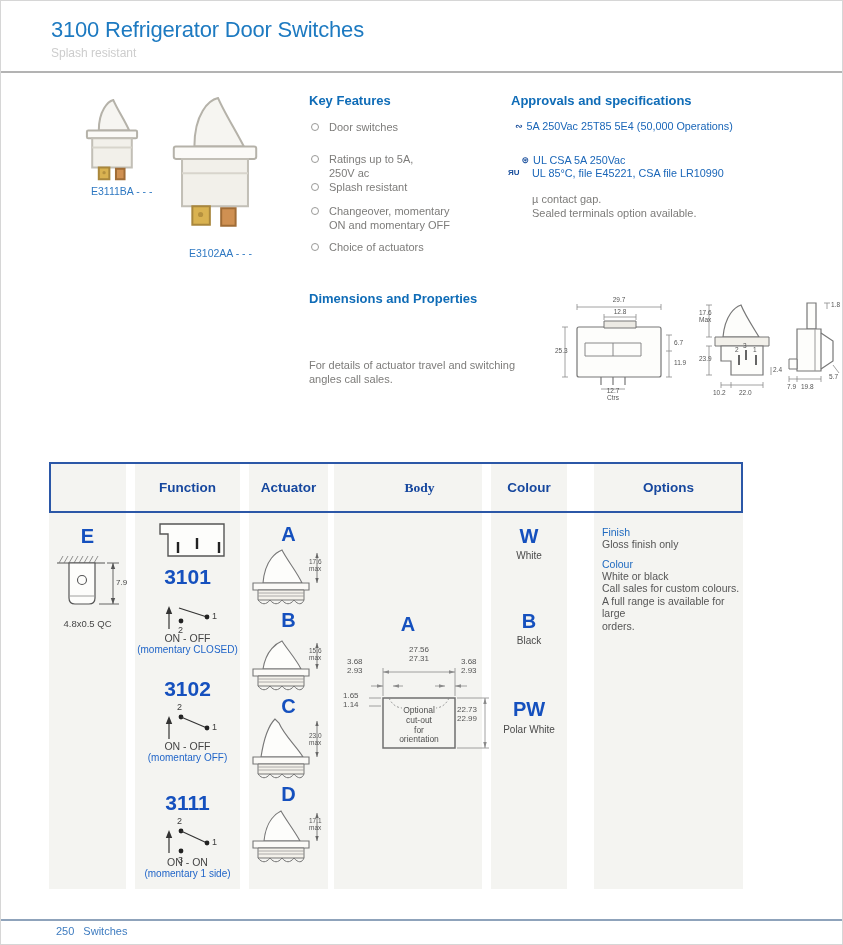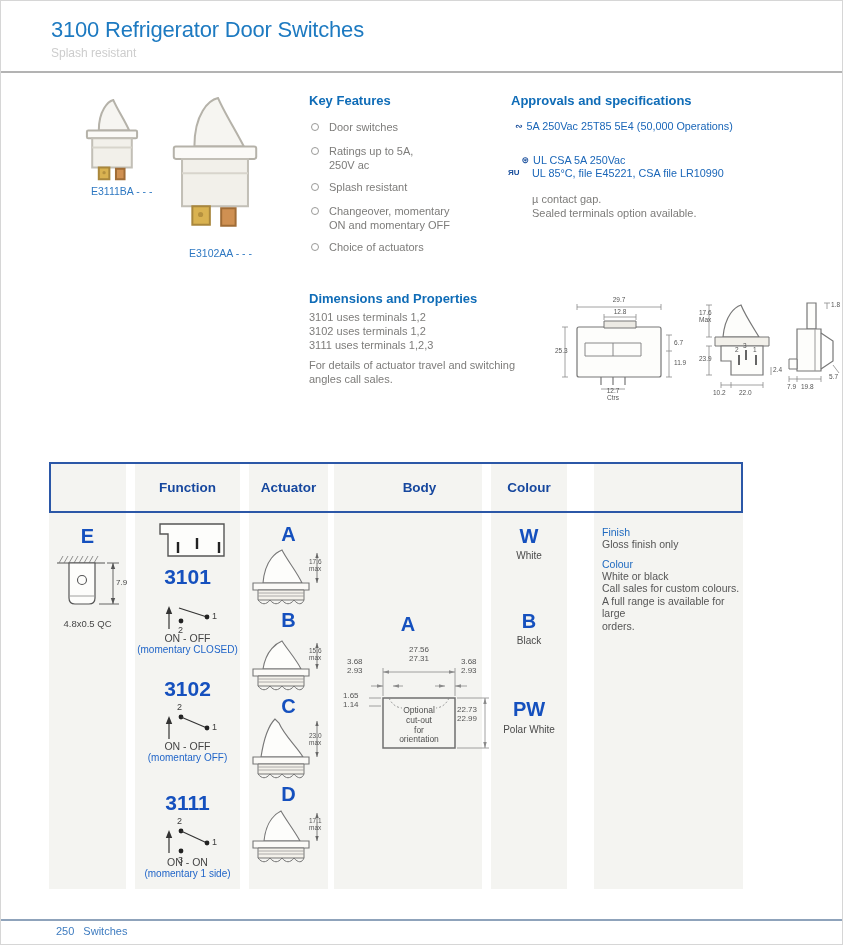--- a/index.html
+++ b/index.html
@@ -56,21 +56,21 @@
       <rect x="56" y="110" width="14" height="17" fill="#cf9052" stroke="#a06c36" stroke-width="2"></rect>
     </svg>
   </div>
   <div class="abs" style="left:188px;top:246px;font-size:10.5px;color:#2e78c2;">E3102AA - - -</div>
 
   <div class="abs heading" style="left:308px;top:92px;">Key Features</div>
   <div class="abs" style="left:310px;top:120px;display:flex;gap:10px;">
     <span style="width:8px;height:8px;border:1.2px solid #9a9a98;border-radius:50%;margin-top:2px;flex:none;"></span>
     <span class="gray pre">Door switches</span>
   </div>
-  <div class="abs" style="left:310px;top:144px;display:flex;gap:10px;">
+  <div class="abs" style="left:310px;top:152px;display:flex;gap:10px;">
     <span style="width:8px;height:8px;border:1.2px solid #9a9a98;border-radius:50%;margin-top:2px;flex:none;"></span>
     <span class="gray pre">Ratings up to 5A,
 250V ac</span>
   </div>
   <div class="abs" style="left:310px;top:180px;display:flex;gap:10px;">
     <span style="width:8px;height:8px;border:1.2px solid #9a9a98;border-radius:50%;margin-top:2px;flex:none;"></span>
     <span class="gray pre">Splash resistant</span>
   </div>
   <div class="abs" style="left:310px;top:204px;display:flex;gap:10px;">
     <span style="width:8px;height:8px;border:1.2px solid #9a9a98;border-radius:50%;margin-top:2px;flex:none;"></span>
@@ -90,23 +90,20 @@
   <div class="abs" style="left:507px;top:153px;display:flex;gap:2px;align-items:flex-start;">
     <span style="font-size:8px;color:#1a4f9c;font-weight:bold;margin-top:14px;">ЯU</span>
     <span style="font-size:9px;color:#1a4f9c;font-weight:bold;margin-top:1px;">⊛</span>
     <span class="blue-sm" style="margin-left:2px;">UL CSA 5A 250Vac</span>
   </div>
   <div class="abs blue-sm" style="left:531px;top:166px;">UL 85°C, file E45221, CSA file LR10990</div>
   <div class="abs gray pre" style="left:531px;top:192px;">µ contact gap.
 Sealed terminals option available.</div>
 
   <div class="abs heading" style="left:308px;top:290px;">Dimensions and Properties</div>
-  <div class="abs gray pre" style="left:308px;top:310px;">3101 uses terminals 1,2
-3102 uses terminals 1,2
-3111 uses terminals 1,2,3</div>
   <div class="abs gray pre" style="left:308px;top:358px;">For details of actuator travel and switching
 angles call sales.</div>
 
   <div class="abs" style="left:554px;top:294px;width:140px;height:106px;">
     <svg class="draw" width="140" height="106" viewBox="0 0 140 106">
       <rect x="22" y="32" width="84" height="50" rx="2" fill="#fdfdfb" stroke="#777" stroke-width="1.2"></rect>
       <rect x="49" y="26" width="32" height="7" fill="#eceae4" stroke="#777" stroke-width="1"></rect>
       <rect x="30" y="48" width="56" height="13" fill="none" stroke="#888" stroke-width="1"></rect>
       <line x1="58" y1="48" x2="58" y2="61" stroke="#888" stroke-width="1"></line>
       <line x1="46" y1="82" x2="46" y2="90" stroke="#777" stroke-width="1.2"></line>
@@ -192,22 +189,23 @@
   <div class="band" style="left:48px;width:77px;"></div>
   <div class="band" style="left:134px;width:105px;"></div>
   <div class="band" style="left:248px;width:79px;"></div>
   <div class="band" style="left:333px;width:148px;"></div>
   <div class="band" style="left:490px;width:76px;"></div>
   <div class="band" style="left:593px;width:149px;"></div>
 
   <div class="abs" style="left:48px;top:461px;width:694px;height:51px;border:2px solid #2b57a7;"></div>
   <div class="thead" style="left:134px;width:105px;">Function</div>
   <div class="thead" style="left:248px;width:79px;">Actuator</div>
-  <div class="thead" style="left:333px;width:171px;">Body</div>
+  <div class="thead" style="left:333px;width:171px;font-family:Liberation Serif, serif;">Body</div>
   <div class="thead" style="left:490px;width:76px;">Colour</div>
+  <div class="thead" style="left:593px;width:149px;">Options</div>
 
   <div class="abs code" style="left:48px;top:524px;width:77px;">E</div>
   <div class="abs" style="left:52px;top:550px;width:72px;height:64px;">
     <svg class="draw" width="72" height="64" viewBox="0 0 72 64">
       <line x1="4" y1="12" x2="52" y2="12" stroke="#555" stroke-width="1.2"></line>
       <line x1="6" y1="12" x2="10" y2="5" stroke="#777" stroke-width="0.8"></line>
         <line x1="11" y1="12" x2="15" y2="5" stroke="#777" stroke-width="0.8"></line>
       <line x1="16" y1="12" x2="20" y2="5" stroke="#777" stroke-width="0.8"></line>
         <line x1="21" y1="12" x2="25" y2="5" stroke="#777" stroke-width="0.8"></line>
       <line x1="26" y1="12" x2="30" y2="5" stroke="#777" stroke-width="0.8"></line>

